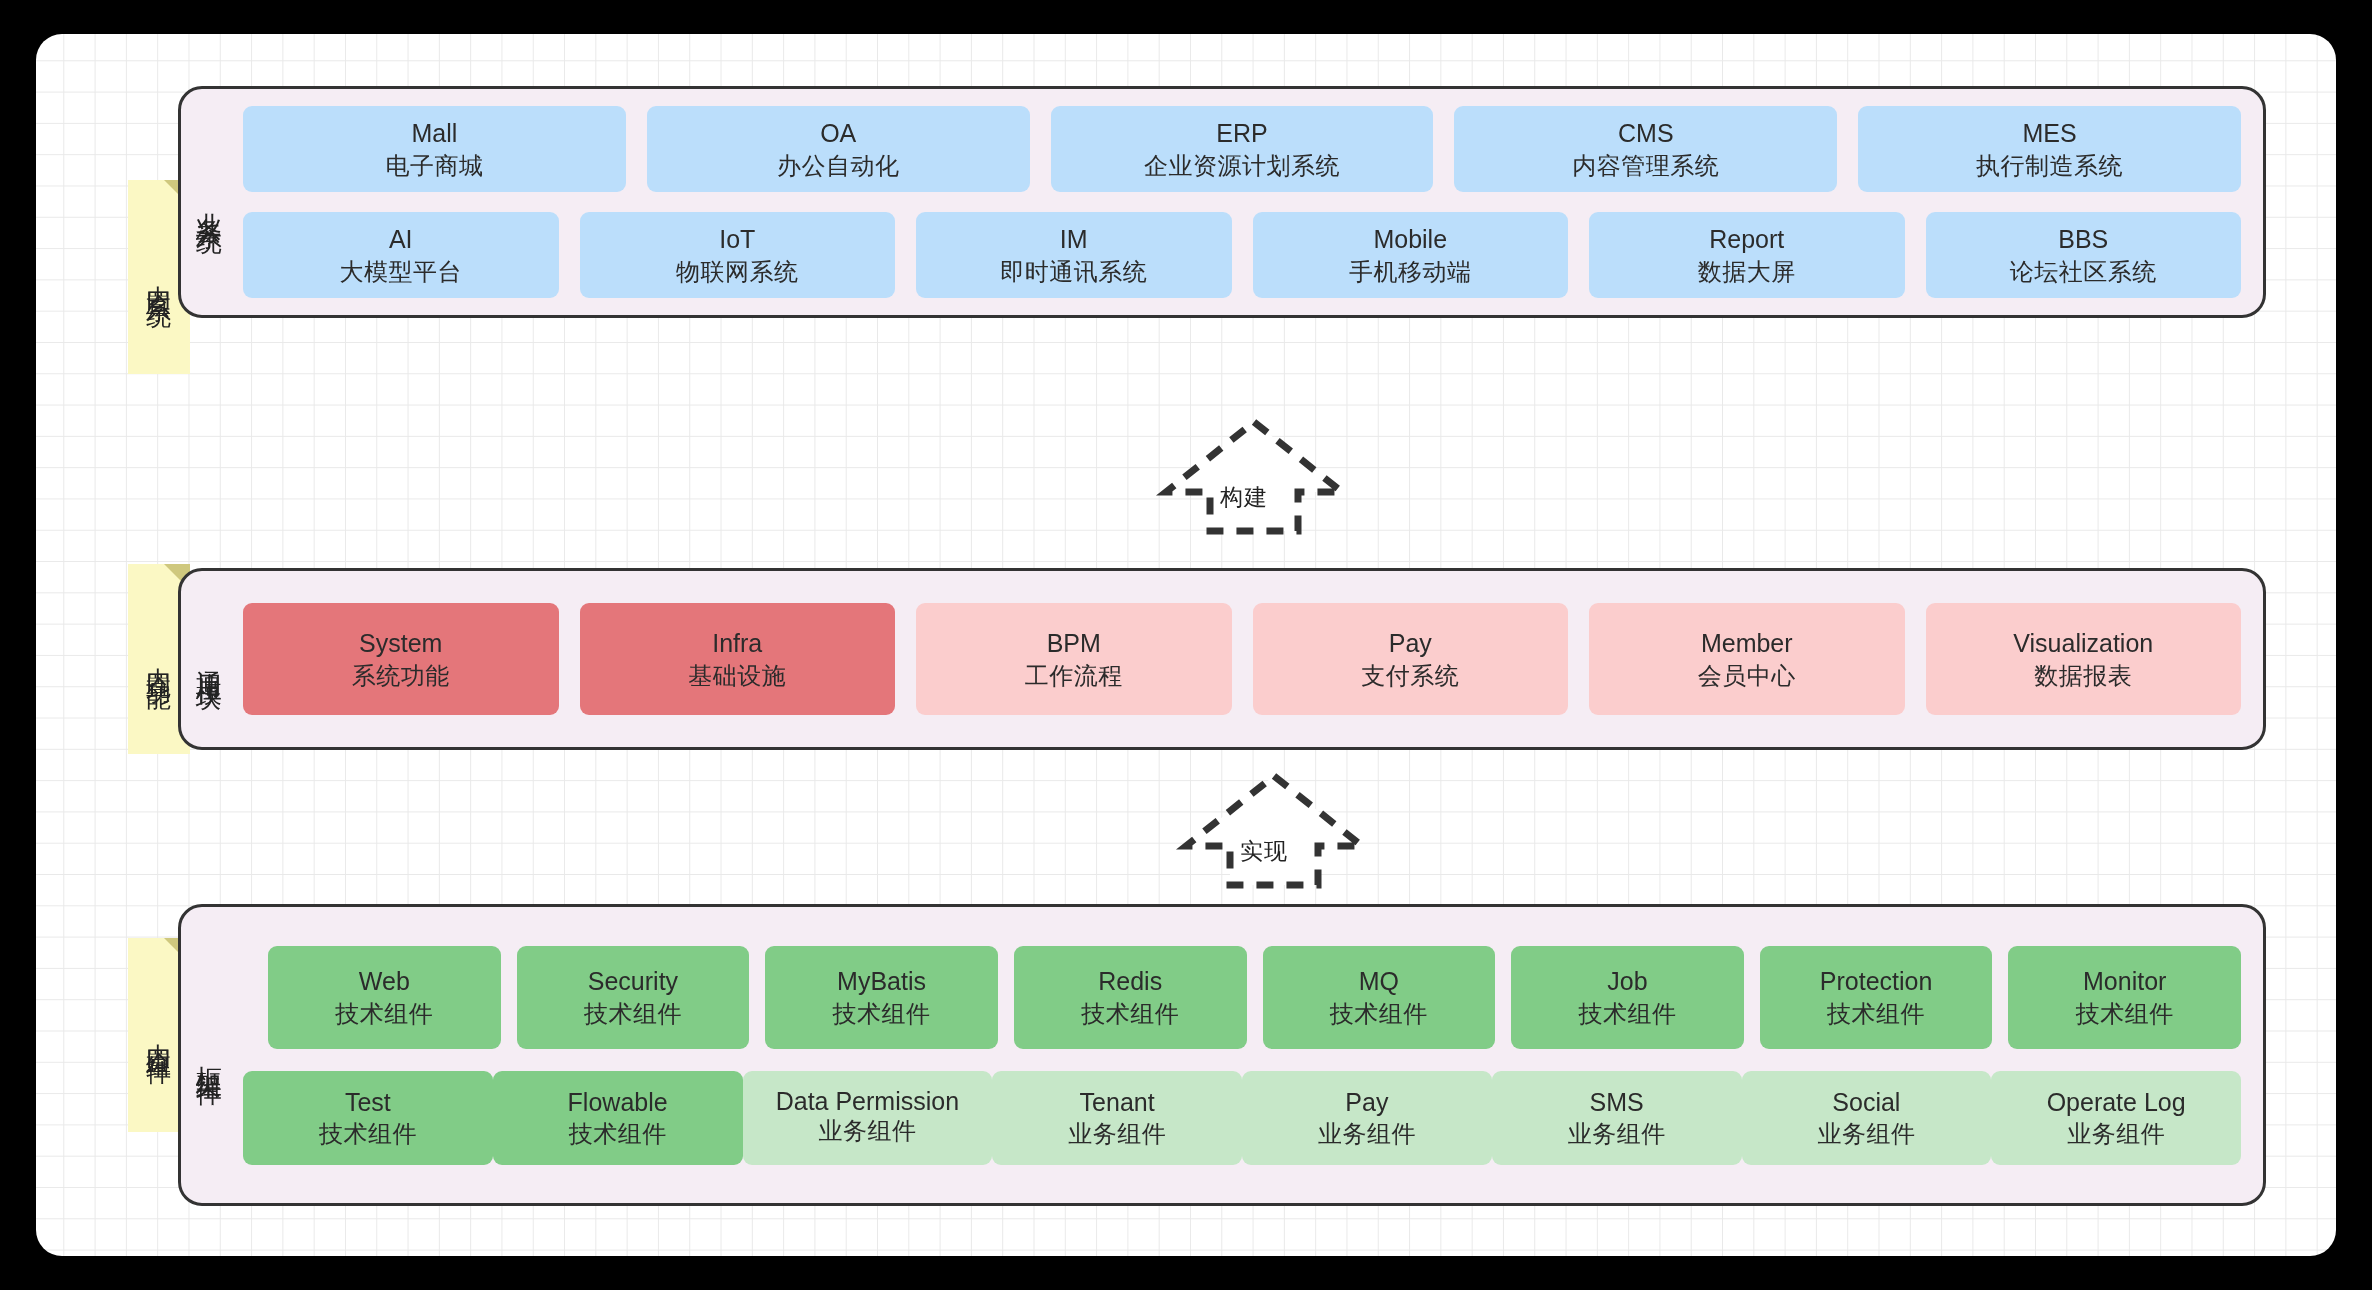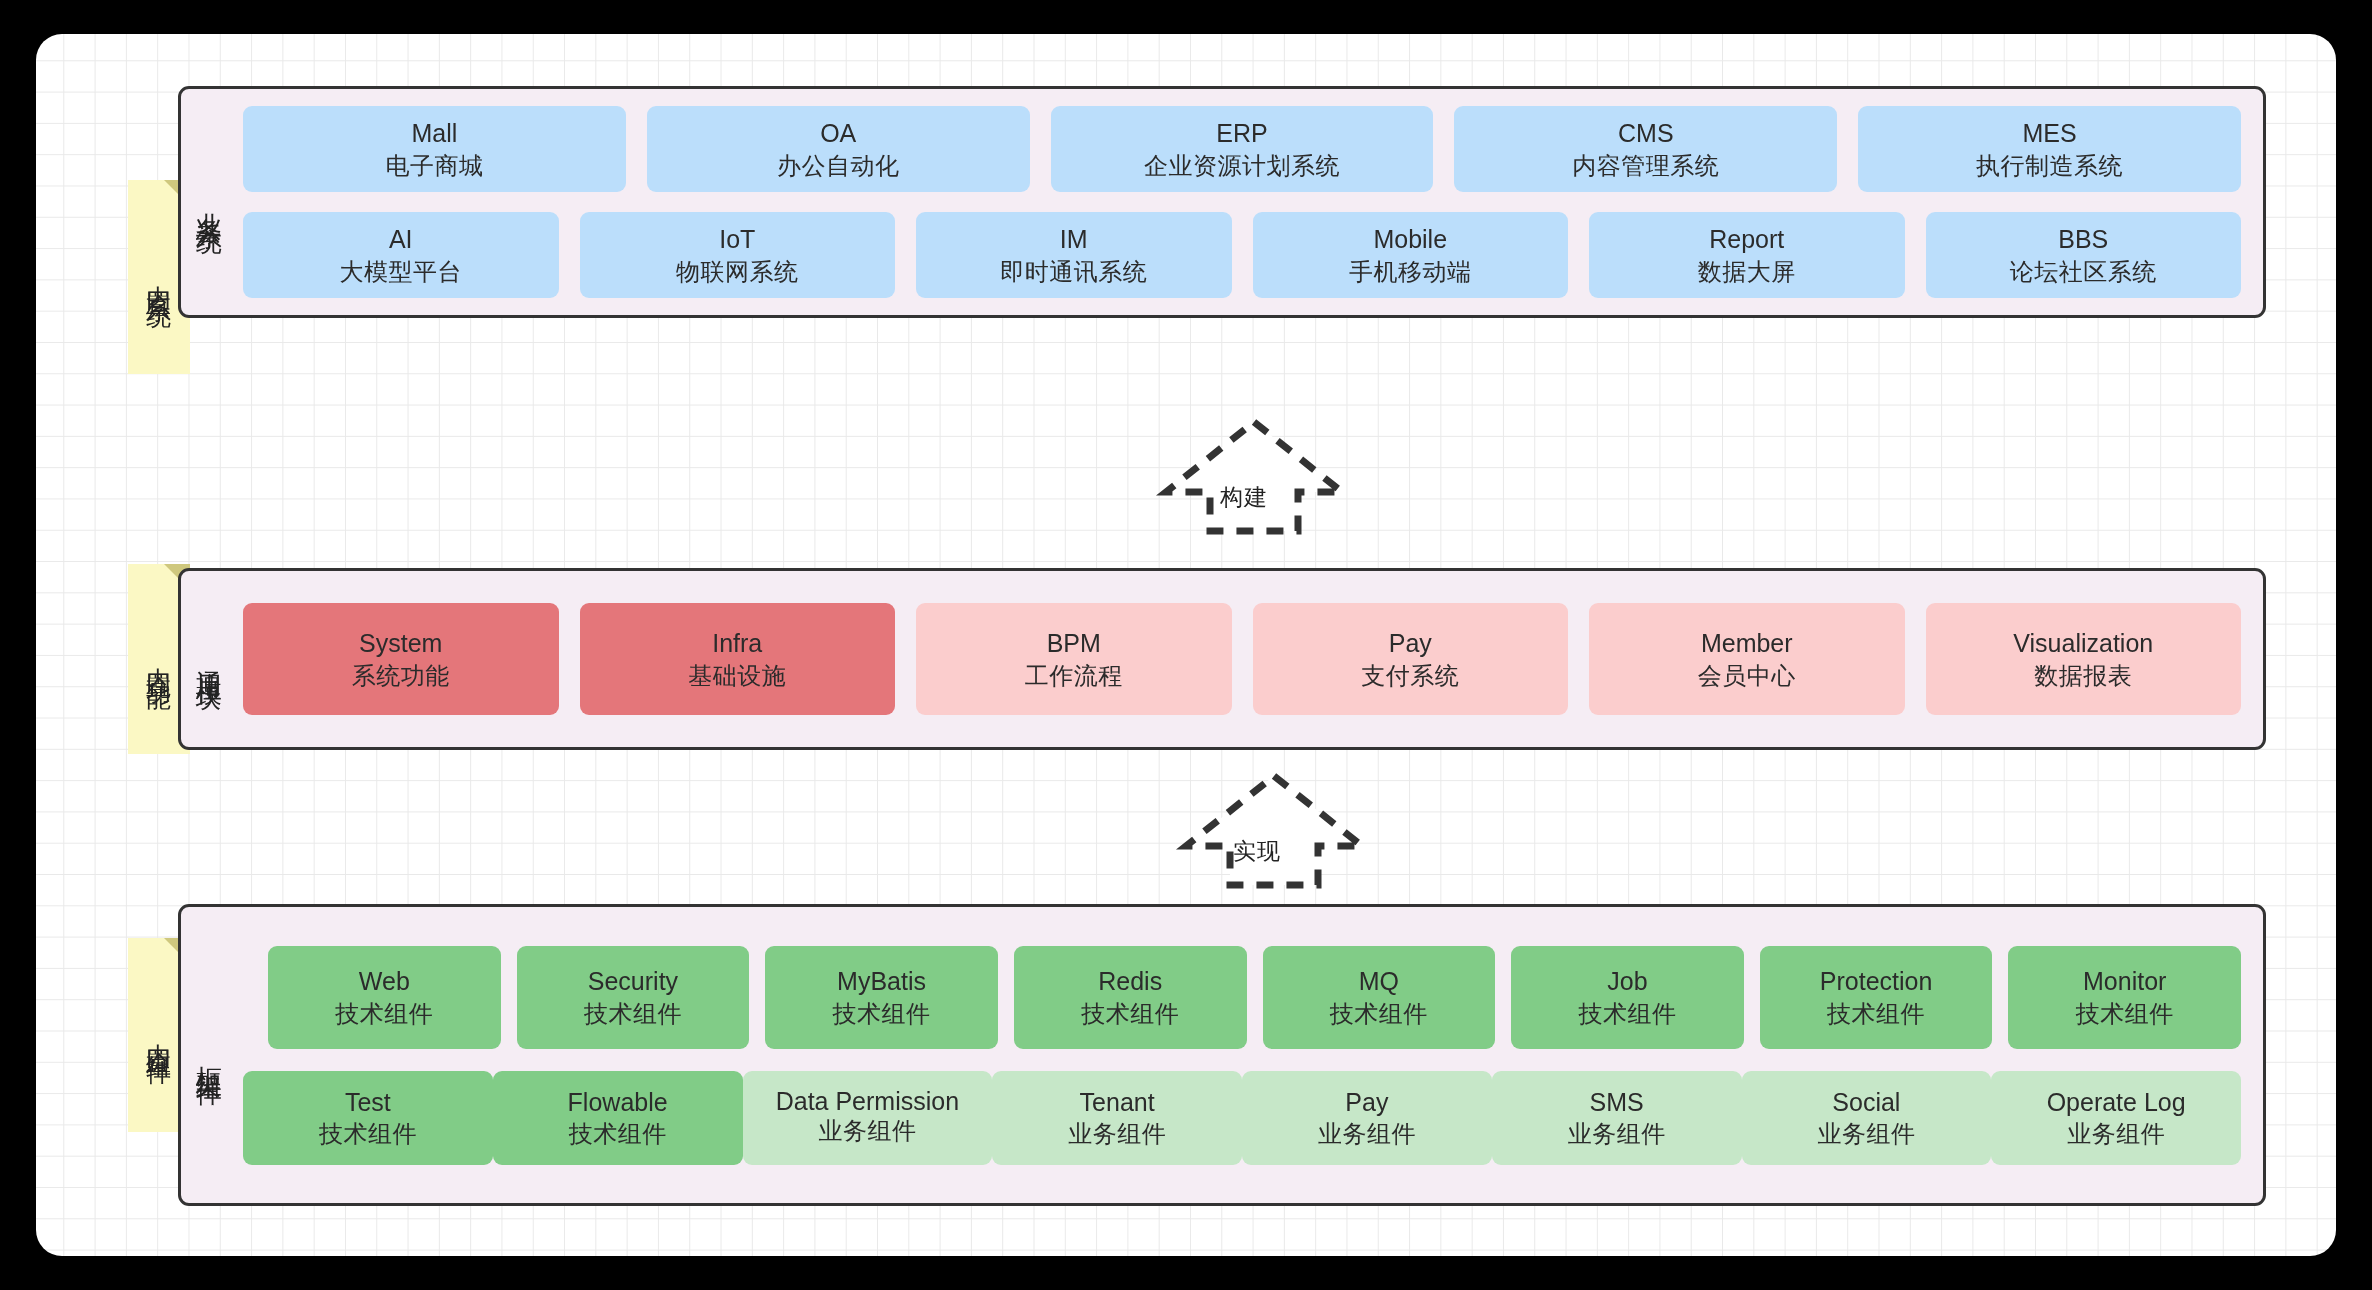--- a/index.html
+++ b/index.html
@@ -56,21 +56,21 @@
     letter-spacing: 6px;
     line-height: 1.12;
     white-space: nowrap;
   }
 
   
   .panel {
     position: absolute;
     background: #f5edf4;
     border: 3px solid #333333;
-    border-radius: 11px;
+    border-radius: 24px;
     display: flex;
     align-items: stretch;
     z-index: 8;
   }
   .panel-title {
     flex: 0 0 auto;
     width: 56px;
     display: flex;
     align-items: center;
     justify-content: center;
@@ -252,21 +252,21 @@
           <span class="cn">数据报表</span>
         </div>
       </div>
     </div>
   </div>
 
   <div class="arrow" style="left:1118px; top:734px; width:240px; height:125px;">
     <svg width="240" height="125" viewBox="0 0 240 125">
       <polygon points="120,8 208,78 164,78 164,117 76,117 76,78 32,78" fill="#ffffff" stroke="#333333" stroke-width="7" stroke-dasharray="17,13" stroke-linejoin="miter"></polygon>
     </svg>
-    <span class="arrow-label" style="left:79px; top:68px;">实现</span>
+    <span class="arrow-label" style="left:86px; top:68px;">实现</span>
   </div>
 
   <div class="panel" id="panel-frame" style="left:142px; top:870px; width:2088px; height:302px;">
     <div class="panel-title">
       <span>框架组件</span>
     </div>
     <div class="panel-body" style="gap:22px;">
 
       <div class="card-row" style="height:103px; gap:16px;padding-left:25px;">
         <div class="card c-green-dark">

